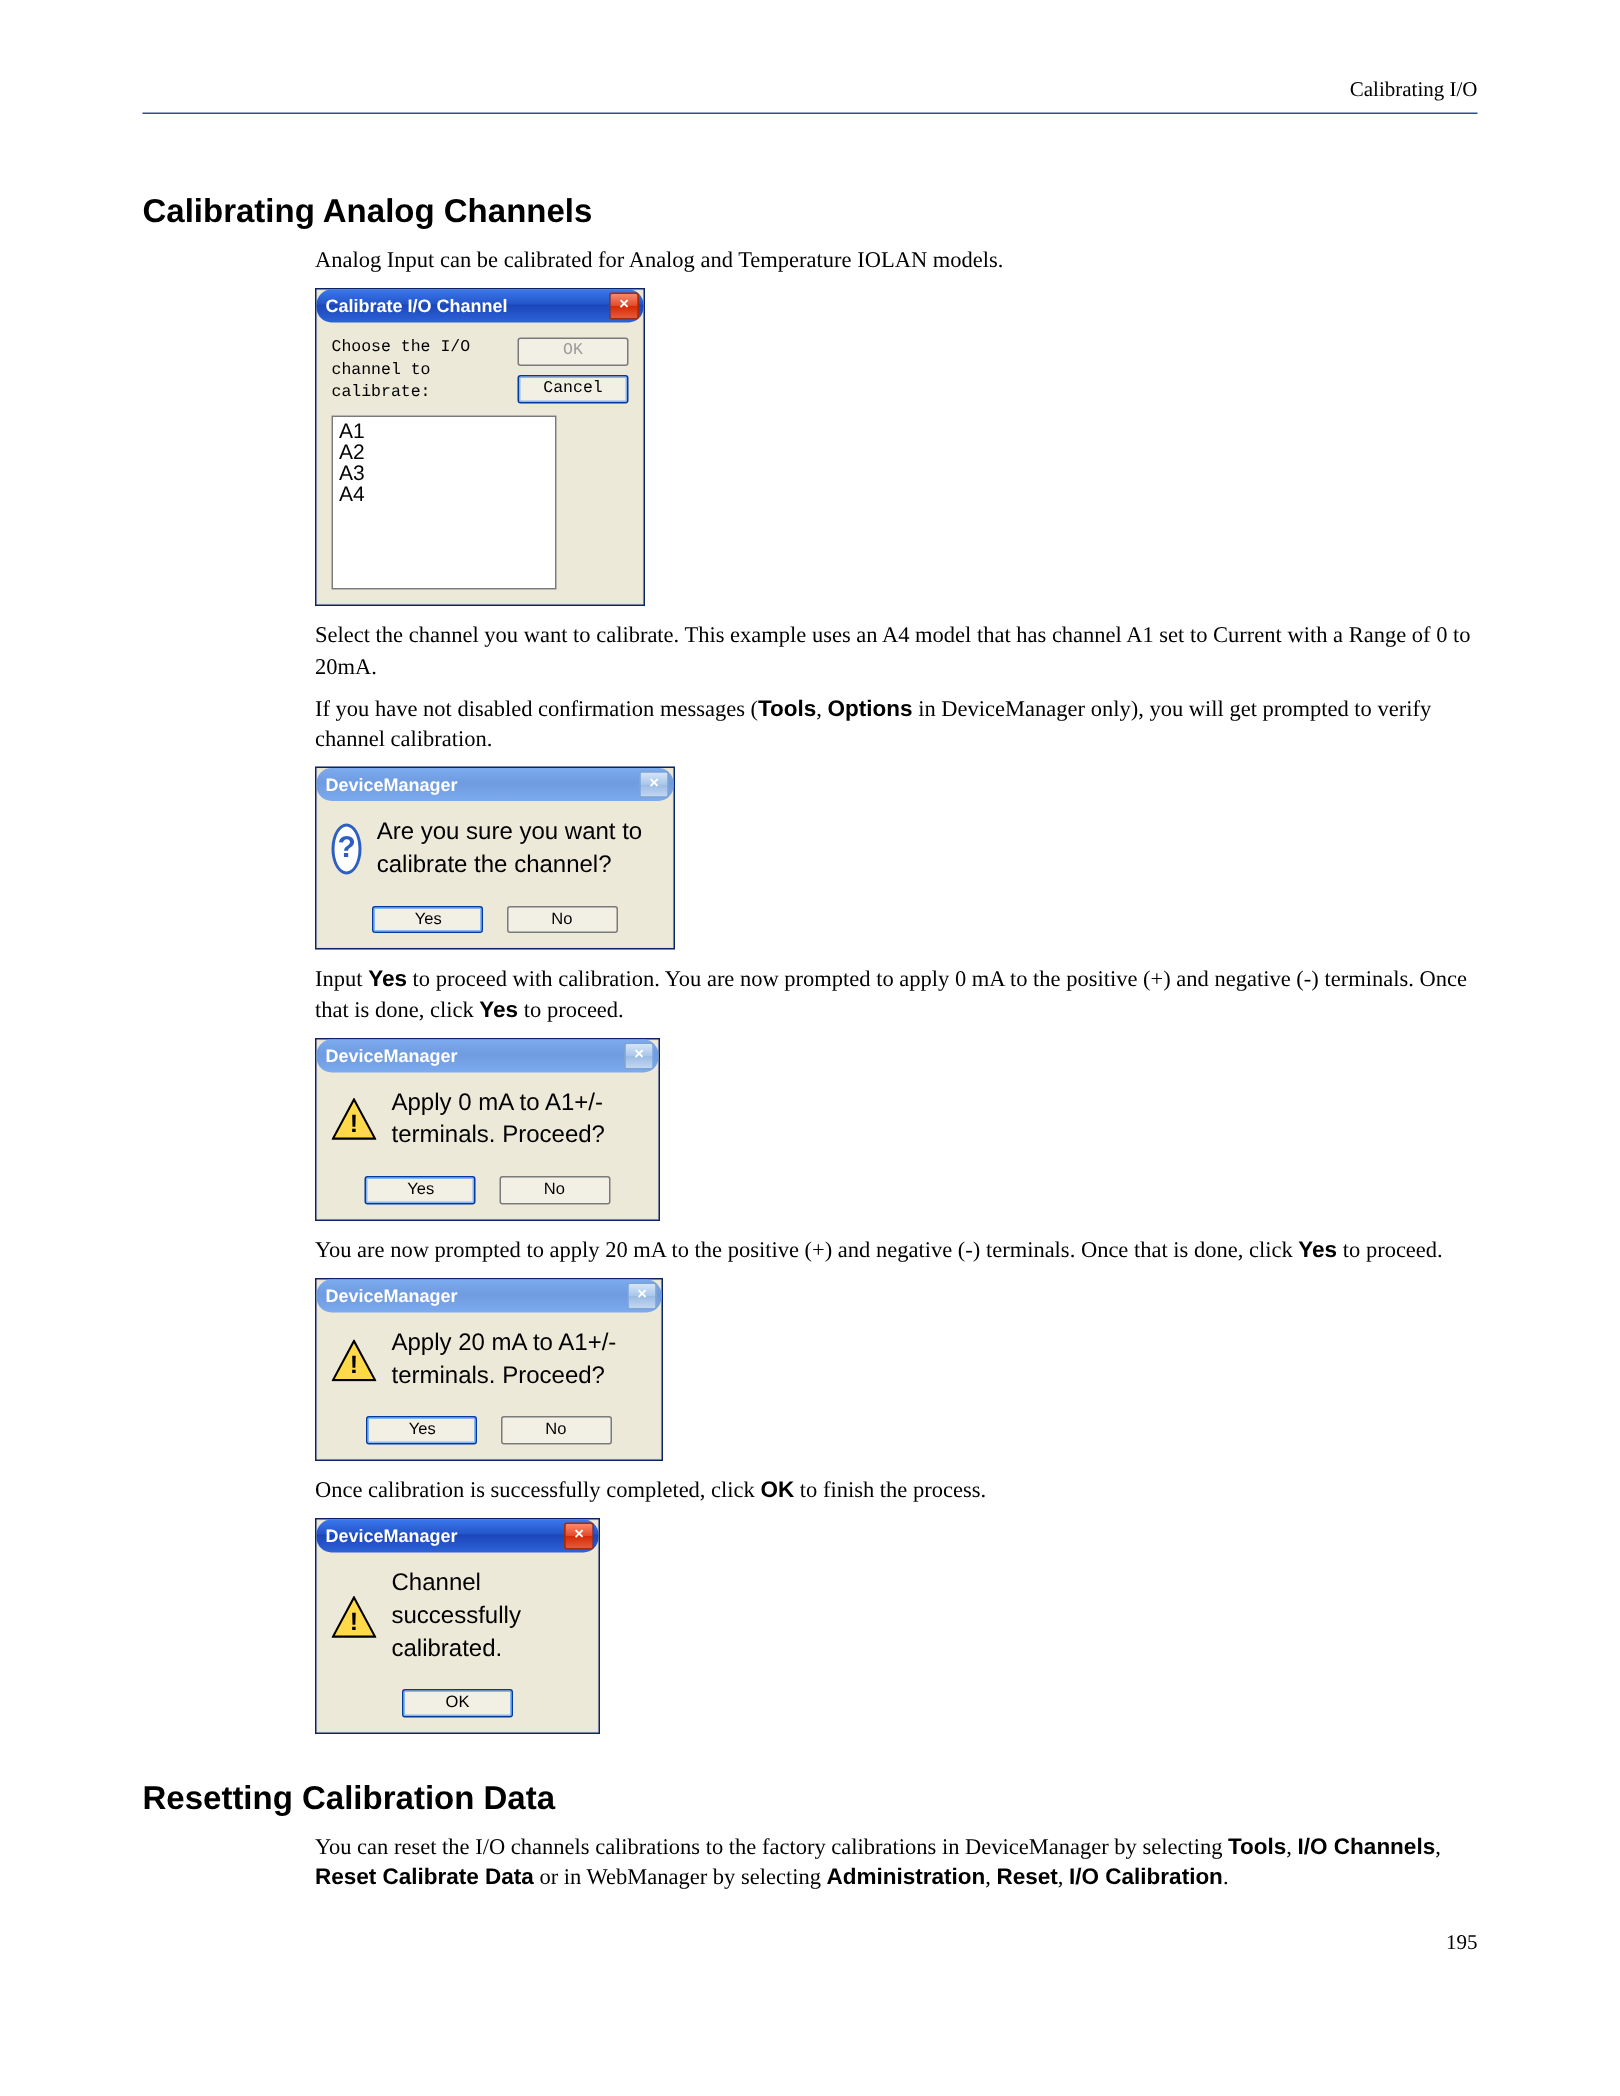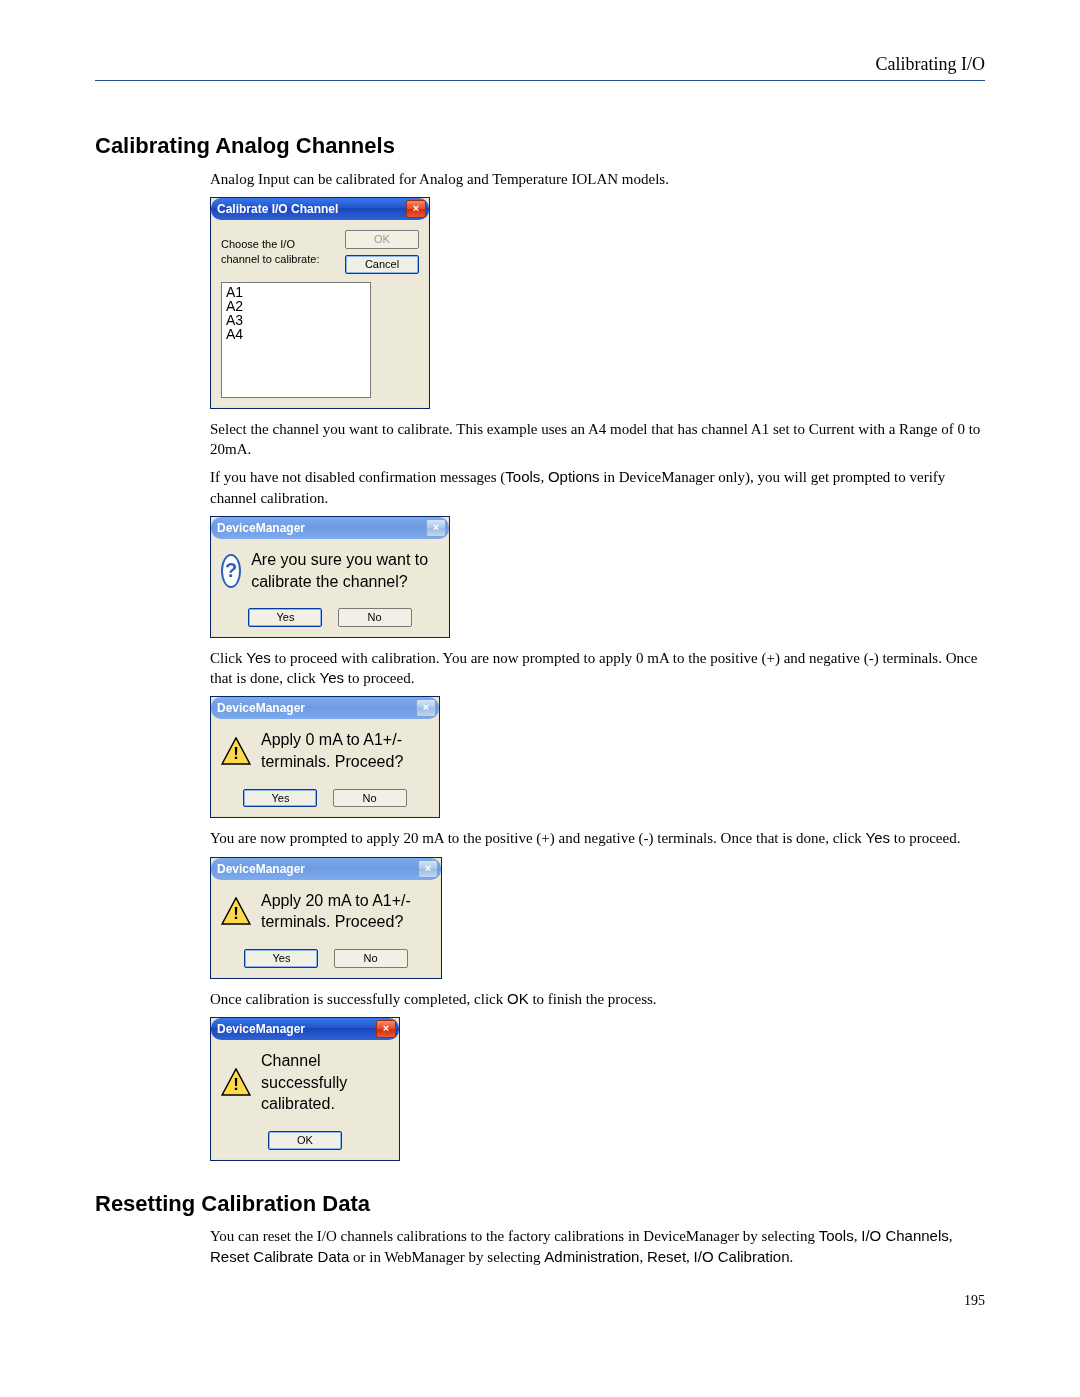--- a/index.html
+++ b/index.html
@@ -9,40 +9,40 @@
     font-size: 15px;
     line-height: 1.35;
     width: 1080px;
     background: #fff;
   }
   .page {
     padding: 52px 95px 40px 95px;
   }
   .running-head {
     text-align: right;
-    font-size: 18px;
+    font-size: 14px;
     padding-bottom: 4px;
     border-bottom: 1px solid #285090;
     margin-bottom: 50px;
   }
   h2 {
     font-family: Liberation Sans, sans-serif;
     font-weight: bold;
     font-size: 22px;
     margin: 0 0 8px 0;
   }
   .body-col {
     margin-left: 115px;
   }
   .p {
     margin: 0 0 8px 0;
   }
   .p + .p { margin-top: 2px; }
   .sect-gap { height: 18px; }
-  .b { font-weight: normal; }
+  .b { font-weight: bold; }
   .sans { font-family: Arial, Helvetica, sans-serif; }
   .foot {
     text-align: right;
     font-size: 14px;
     margin-top: 25px;
   }
 
   
   .dialog {
     font-family: Tahoma, Arial, sans-serif;
@@ -96,21 +96,21 @@
     border-radius: 2px;
     padding: 1px 10px;
     font-size: 11px;
   }
   .btn.default { border: 1px solid #003c9e; box-shadow: 0 0 0 1px #8bb4f2 inset; }
   .btn.dim { color:#9a9a9a; }
   .btn-row { text-align:center; margin-top:14px; }
   .btn-row .btn { margin: 0 6px; }
 
   
-  .choose-row { display:flex; align-items:center; gap:18px; }
+  .choose-row { display:flex; align-items:center; gap:18px;font-family:Liberation Mono, monospace; }
   .listbox {
     border: 1px solid #7a7a7a;
     background:#fff;
     width: 140px; height: 110px;
     padding: 2px 4px;
     margin-top:8px;
   }
   .listbox div { font-size:14px; line-height:14px; }
   .right-btns { display:flex; flex-direction:column; gap:6px; }
 
@@ -182,21 +182,21 @@
         <span class="icon question">?</span>
         <span class="msg-text">Are you sure you want to calibrate the channel?</span>
       </div>
       <div class="btn-row" style="padding-bottom:10px">
         <span class="btn default">Yes</span>
         <span class="btn">No</span>
       </div>
     </div>
 
     <p class="p">
-      <span>Click </span><span class="b sans">Yes</span><span> to proceed with calibration. You are now prompted to apply 0 mA to the positive (+) and negative (-) terminals. Once that is done, click </span><span class="b sans">Yes</span><span> to proceed.</span>
+      <span>Input </span><span class="b sans">Yes</span><span> to proceed with calibration. You are now prompted to apply 0 mA to the positive (+) and negative (-) terminals. Once that is done, click </span><span class="b sans">Yes</span><span> to proceed.</span>
     </p>
 
     <div class="dialog" style="width:228px">
       <div class="titlebar inactive">
         <span class="tb-title">DeviceManager</span>
         <span class="close-btn disabled">×</span>
       </div>
       <div class="msg-row">
         <span class="icon warn">
           <svg viewBox="0 0 32 30">

